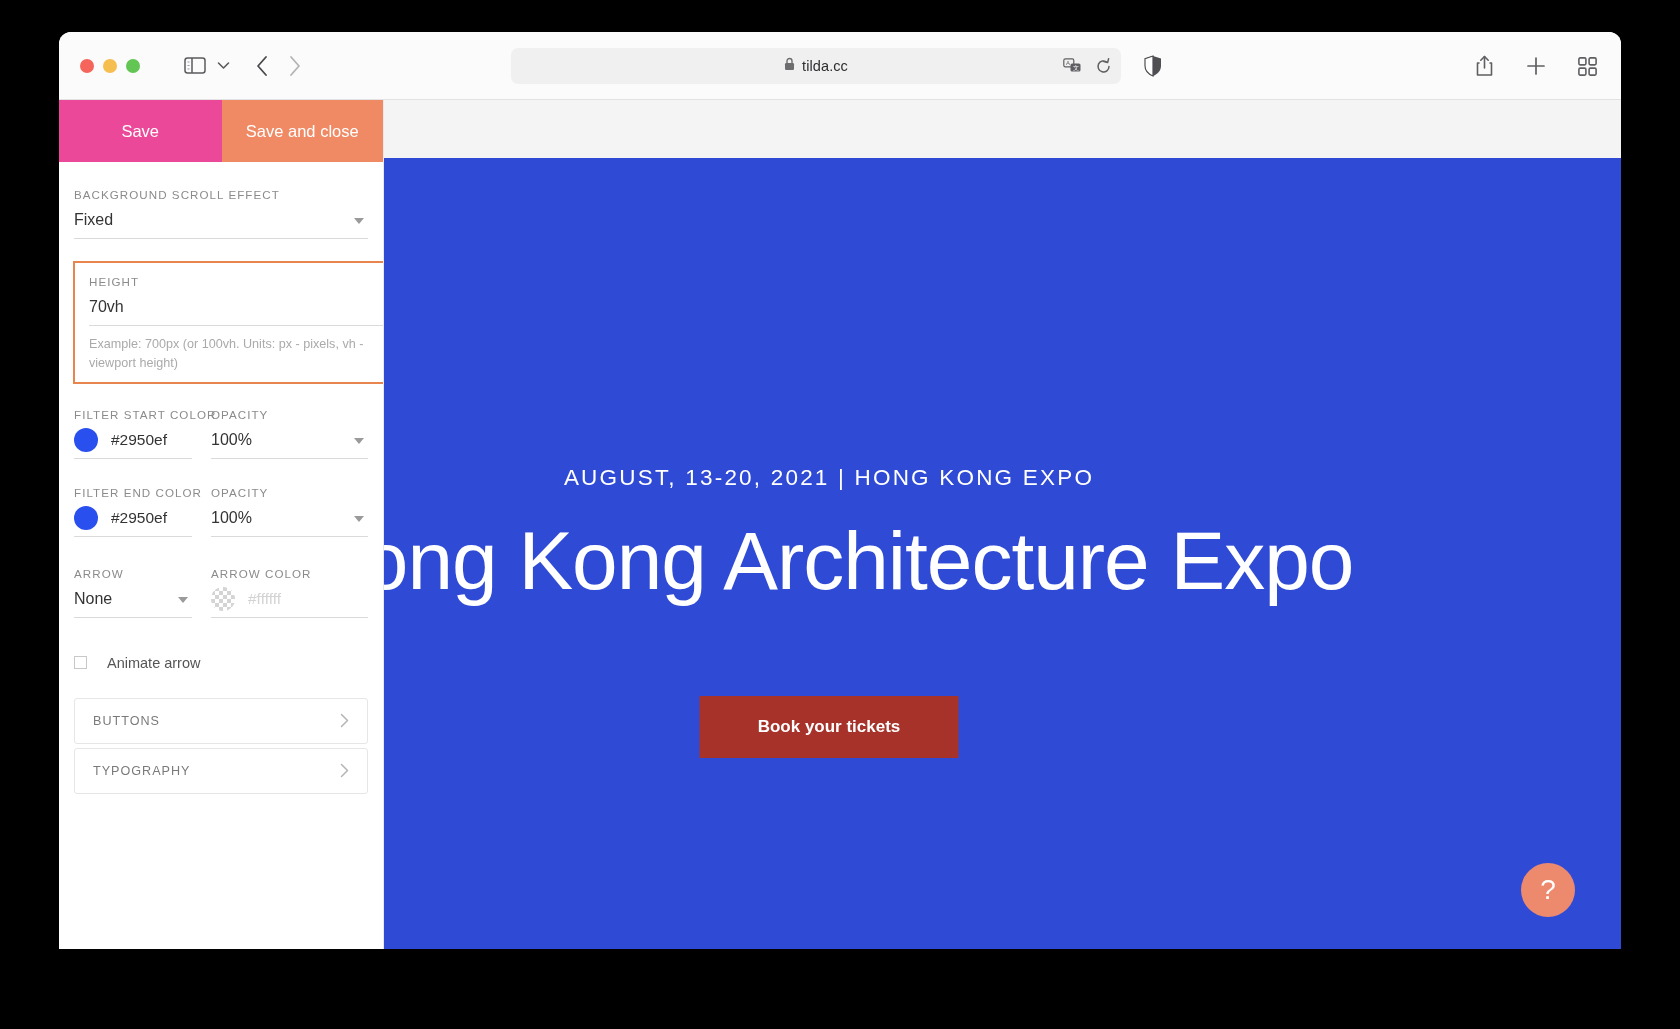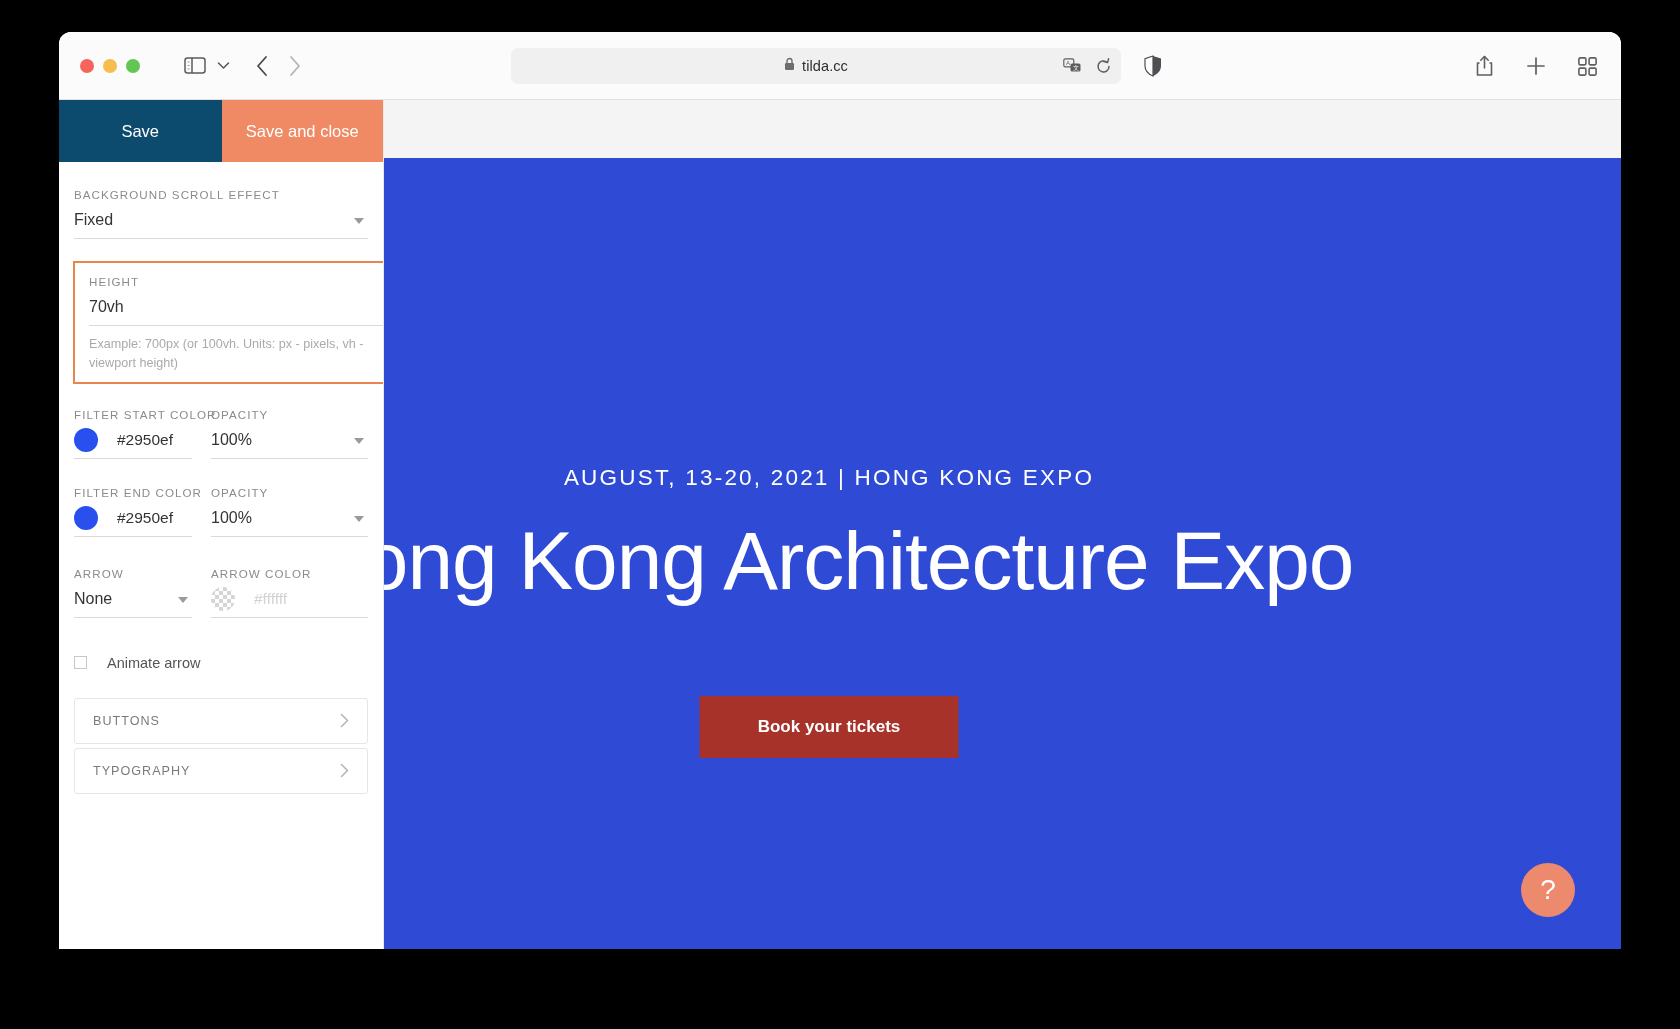--- a/index.html
+++ b/index.html
@@ -68,21 +68,21 @@
   
   #panel {
     position: absolute; left: 0; top: 0;
     width: 325px; height: 849px;
     background: #fff;
     border-right: 1px solid #e9e9e9;
     overflow: hidden;
   }
   #panel-actions { display: flex; height: 62px; }
   #save-button {
-    width: 163px; background: #0c4a6e; color: #fff;
+    width: 163px; background: #ec4899; color: #fff;
     display: flex; align-items: center; justify-content: center;
     font-size: 16.5px; cursor: pointer; border: none;
     font-family: "Liberation Sans", sans-serif;
   }
   #save-close-button {
     width: 162px; background: #ef8a65; color: #fff;
     display: flex; align-items: center; justify-content: center;
     font-size: 16.5px; cursor: pointer; border: none;
     font-family: "Liberation Sans", sans-serif;
   }
@@ -119,21 +119,21 @@
   }
   #height-hint {
     font-size: 12.6px; color: #aaa; line-height: 1.5;
     padding-top: 9px;
   }
 
   .two-col { display: flex; gap: 19px; }
   .col { flex: 1; position: relative; }
   .col.narrow { width: 118px; flex: 0 0 118px; }
 
-  .color-line { display: flex; align-items: center; gap: 19px; padding-top: 7px; padding-bottom: 6px; }
+  .color-line { display: flex; align-items: center; gap: 13px; padding-top: 7px; padding-bottom: 6px; }
   .swatch { width: 24px; height: 24px; border-radius: 50%; flex: 0 0 24px; }
   .swatch.checker {
     background-image:
       linear-gradient(45deg, #d4d4d4 25%, transparent 25%, transparent 75%, #d4d4d4 75%),
       linear-gradient(45deg, #d4d4d4 25%, transparent 25%, transparent 75%, #d4d4d4 75%);
     background-size: 8px 8px;
     background-position: 0 0, 4px 4px;
     background-color: #fff;
   }
   .color-hex { font-size: 15.5px; color: #333; }

